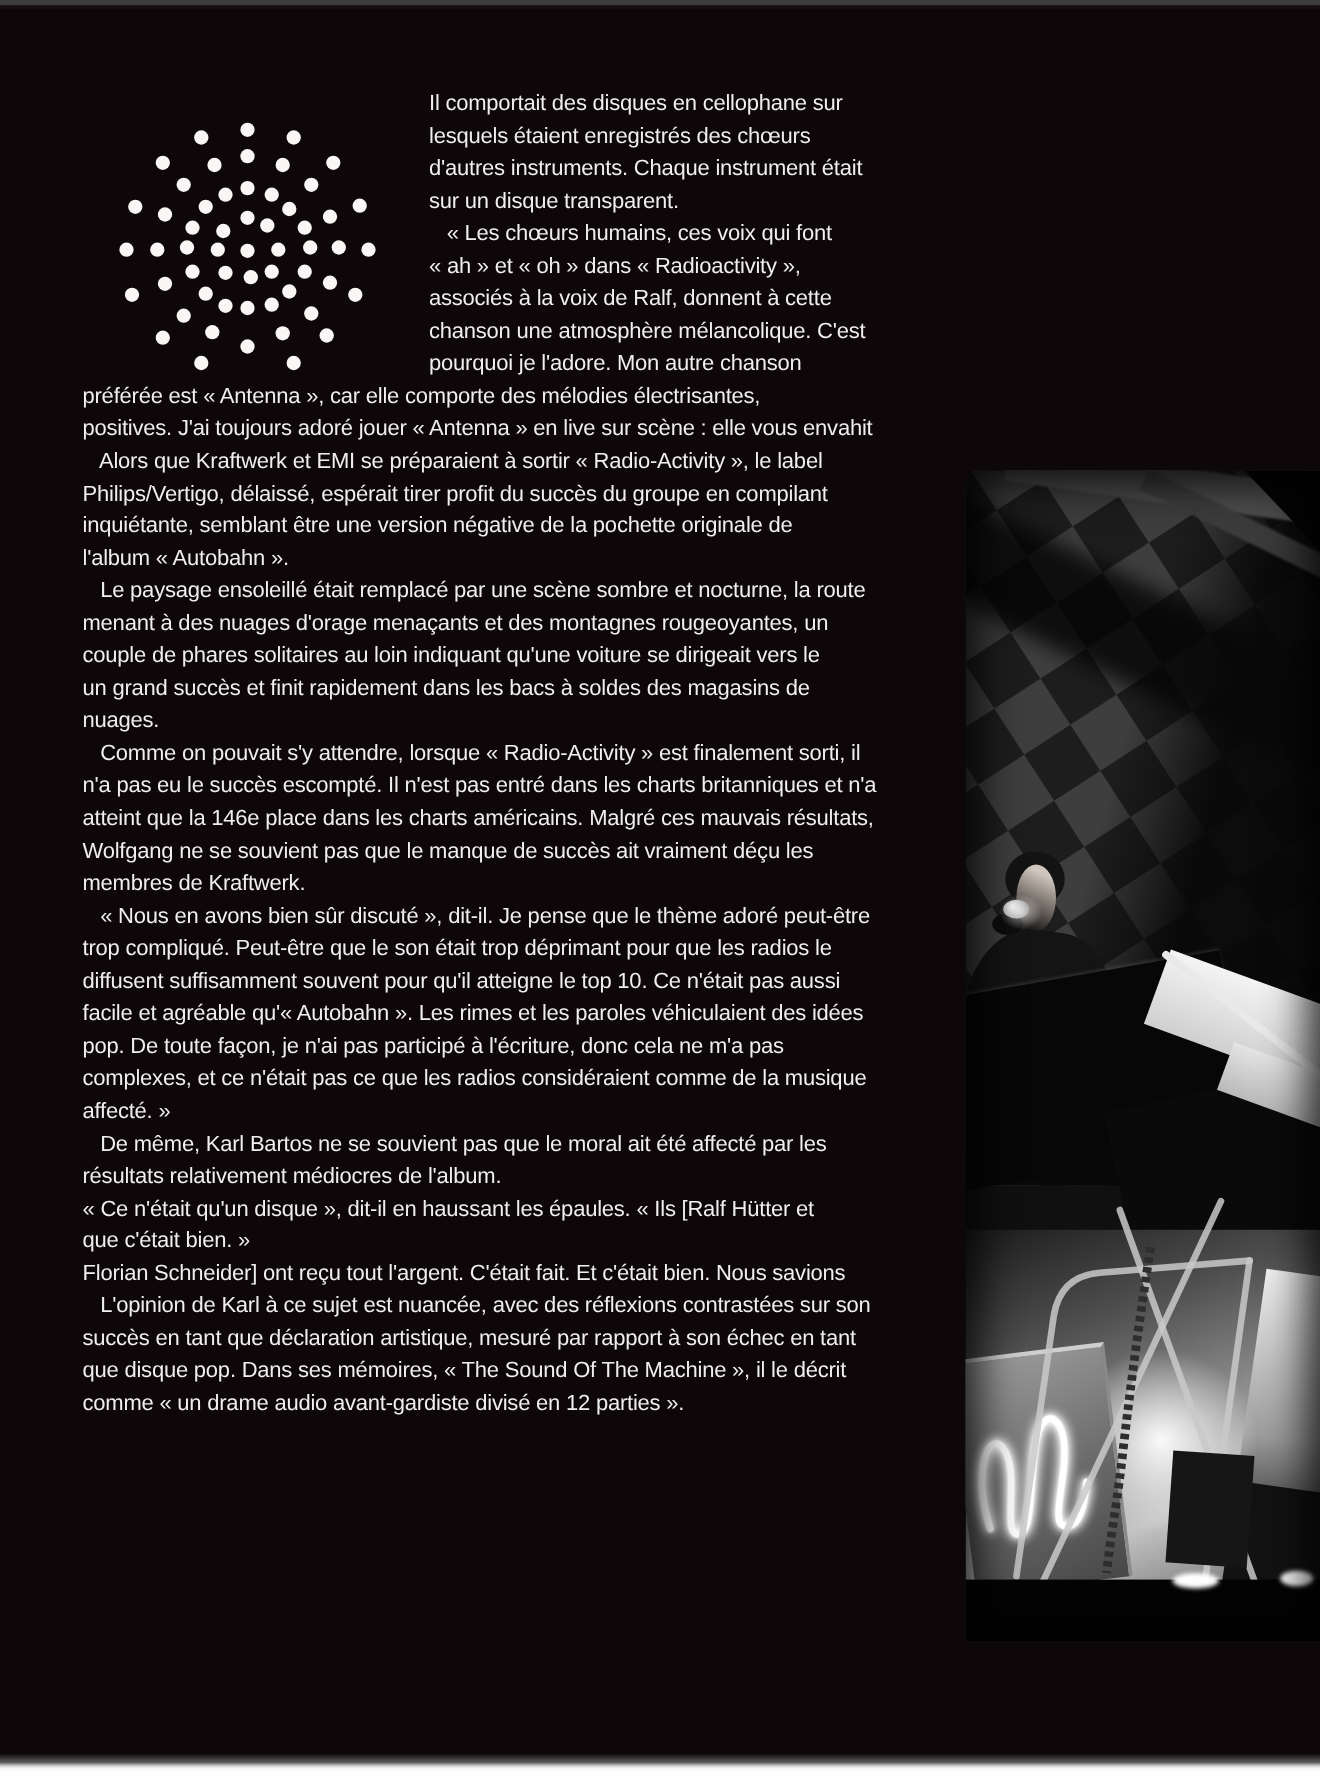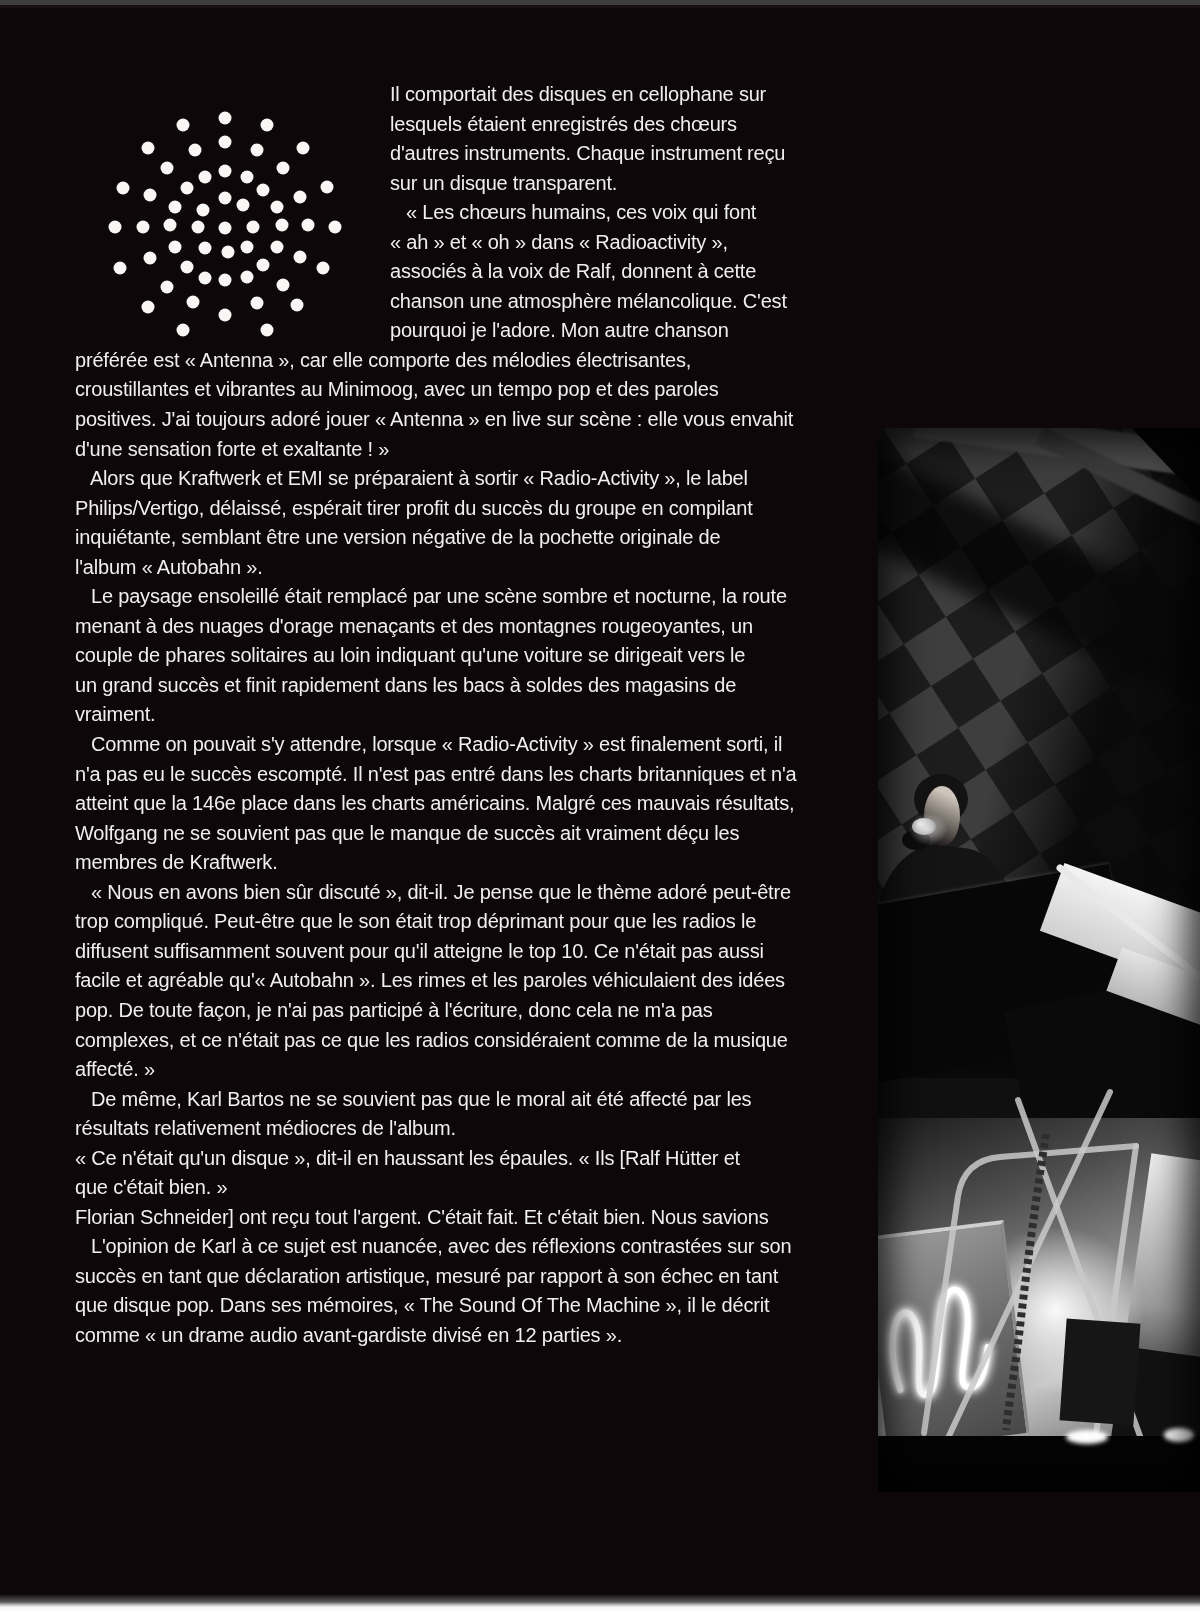--- a/index.html
+++ b/index.html
@@ -169,40 +169,38 @@
       <div class="dot" style="left: 157px; top: 200px;"></div>
       <div class="dot" style="left: 197px; top: 202px;"></div>
       <div class="dot" style="left: 125px; top: 212px;"></div>
       <div class="dot" style="left: 83px; top: 227px;"></div>
       <div class="dot" style="left: 167px; top: 227px;"></div>
     </div>
 
   <div class="article">
       <div class="line intro">Il comportait des disques en cellophane sur</div>
       <div class="line intro">lesquels étaient enregistrés des chœurs</div>
-      <div class="line intro">d'autres instruments. Chaque instrument reçu</div>
+      <div class="line intro">d'autres instruments. Chaque instrument était</div>
       <div class="line intro">sur un disque transparent.</div>
       <div class="line intro">   « Les chœurs humains, ces voix qui font</div>
       <div class="line intro">« ah » et « oh » dans « Radioactivity »,</div>
       <div class="line intro">associés à la voix de Ralf, donnent à cette</div>
       <div class="line intro">chanson une atmosphère mélancolique. C'est</div>
       <div class="line intro">pourquoi je l'adore. Mon autre chanson</div>
       <div class="line">préférée est « Antenna », car elle comporte des mélodies électrisantes,</div>
-      <div class="line">croustillantes et vibrantes au Minimoog, avec un tempo pop et des paroles</div>
       <div class="line">positives. J'ai toujours adoré jouer « Antenna » en live sur scène : elle vous envahit</div>
-      <div class="line">d'une sensation forte et exaltante ! »</div>
       <div class="line">   Alors que Kraftwerk et EMI se préparaient à sortir « Radio-Activity », le label</div>
       <div class="line">Philips/Vertigo, délaissé, espérait tirer profit du succès du groupe en compilant</div>
       <div class="line">inquiétante, semblant être une version négative de la pochette originale de</div>
       <div class="line">l'album « Autobahn ».</div>
       <div class="line">   Le paysage ensoleillé était remplacé par une scène sombre et nocturne, la route</div>
       <div class="line">menant à des nuages d'orage menaçants et des montagnes rougeoyantes, un</div>
       <div class="line">couple de phares solitaires au loin indiquant qu'une voiture se dirigeait vers le</div>
       <div class="line">un grand succès et finit rapidement dans les bacs à soldes des magasins de</div>
-      <div class="line">vraiment.</div>
+      <div class="line">nuages.</div>
       <div class="line">   Comme on pouvait s'y attendre, lorsque « Radio-Activity » est finalement sorti, il</div>
       <div class="line">n'a pas eu le succès escompté. Il n'est pas entré dans les charts britanniques et n'a</div>
       <div class="line">atteint que la 146e place dans les charts américains. Malgré ces mauvais résultats,</div>
       <div class="line">Wolfgang ne se souvient pas que le manque de succès ait vraiment déçu les</div>
       <div class="line">membres de Kraftwerk.</div>
       <div class="line">   « Nous en avons bien sûr discuté », dit-il. Je pense que le thème adoré peut-être</div>
       <div class="line">trop compliqué. Peut-être que le son était trop déprimant pour que les radios le</div>
       <div class="line">diffusent suffisamment souvent pour qu'il atteigne le top 10. Ce n'était pas aussi</div>
       <div class="line">facile et agréable qu'« Autobahn ». Les rimes et les paroles véhiculaient des idées</div>
       <div class="line">pop. De toute façon, je n'ai pas participé à l'écriture, donc cela ne m'a pas</div>

